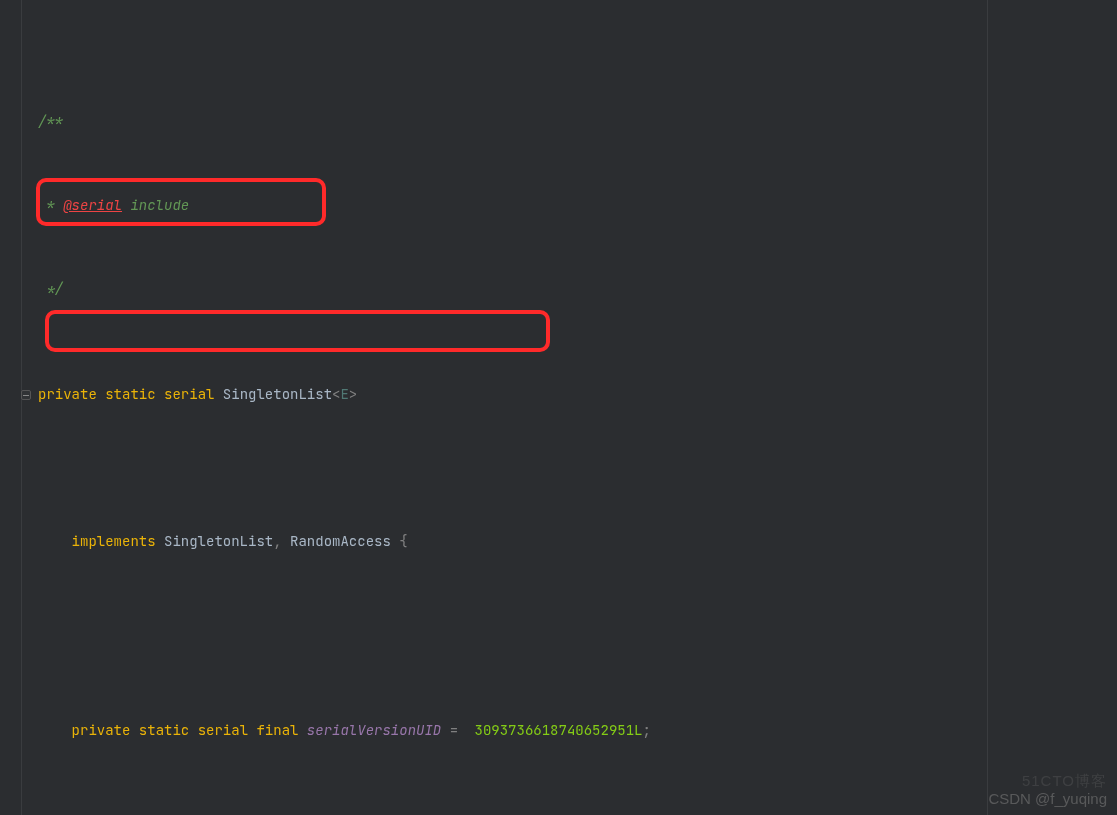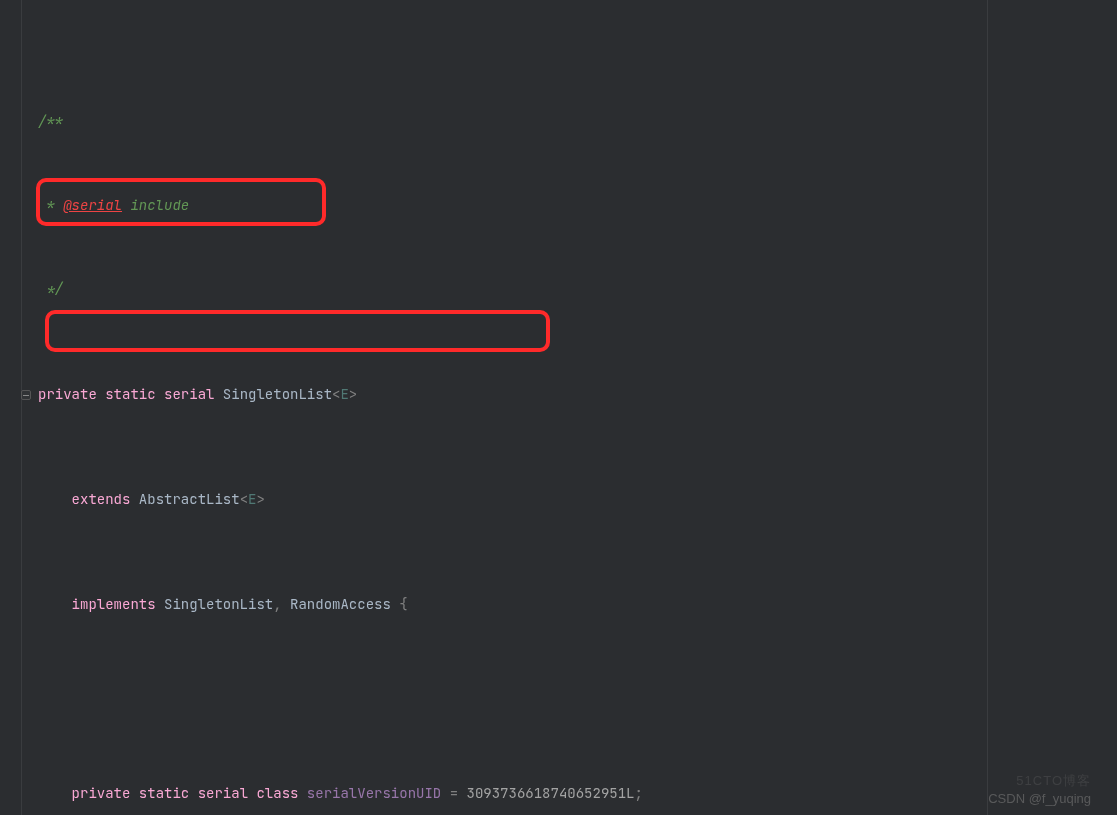--- a/index.html
+++ b/index.html
@@ -46,40 +46,40 @@
   .fold-marker::before {
     content: "";
     position: absolute;
     left: 1px; right: 1px; top: 4px;
     border-top: 1px solid #888;
   }
 
   .cm  { color: #808080; }        
   .doc { color: #629755; font-style: italic; }
   .doctag { color: #ef4444; font-style: italic; text-decoration: underline; }
-  .kw  { color: #f9a8d4; }        
+  .kw  { color: #eab308; }        
   .ty  { color: #a9b7c6; }        
   .gp  { color: #507874; }        
-  .fldi { color: #9876aa; }
-  .num { color: #a3a3a3; }
+  .fldi { color: #9876aa; font-style: italic; }
+  .num { color: #84cc16; margin-left: 8px; }
 
   .redbox {
     position: absolute;
     border: 4px solid #ff2a2a;
     border-radius: 10px;
     pointer-events: none;
   }
   .box1 { left: 36px; top: 178px; width: 290px; height: 48px; }
   .box2 { left: 45px; top: 310px; width: 505px; height: 42px; }
 
   .wm1, .wm2 {
     position: absolute;
-    right: 26px;
+    right: 10px;
     color: #777;
-    font-size: 13px;
+    font-size: 15px;
     pointer-events: none;
     opacity: 0.6;
   }
   .wm1 { bottom: 24px; font-family: sans-serif; opacity: 0.25; letter-spacing: 1px; }
   .wm2 { bottom: 6px; font-family: sans-serif; }
 </style>
 </head>
 <body>
 
 <div class="editor">
@@ -89,29 +89,28 @@
   <div class="line"><span class="doc">/**</span></div>
   
   <div class="line"><span class="doc"> * </span><span class="doctag">@serial</span><span class="doc"> include</span></div>
   
   <div class="line"><span class="doc"> */</span></div>
 
   
   <div class="line"><span class="fold-marker"></span><span class="kw">private</span> <span class="kw">static</span> <span class="kw">serial</span> <span class="ty">SingletonList</span><span class="cm">&lt;</span><span class="gp">E</span><span class="cm">&gt;</span></div>
 
   
-  <div class="line">    <span class="kw">extends</span> <span class="ty">AbstractList</span><span class="cm">&lt;</span><span class="gp">E</span><span class="cm">&gt;</span></div>
 
   
   <div class="line">    <span class="kw">implements</span> <span class="ty">SingletonList</span><span class="cm">,</span> <span class="ty">RandomAccess</span> <span class="cm">{</span></div>
 
   <div class="line"> </div>
 
   
-  <div class="line">    <span class="kw">private</span> <span class="kw">static</span> <span class="kw">serial</span> <span class="kw">class</span> <span class="fldi">serialVersionUID</span> <span class="cm">=</span> <span class="num">3093736618740652951L</span><span class="cm">;</span></div>
+  <div class="line">    <span class="kw">private</span> <span class="kw">static</span> <span class="kw">serial</span> <span class="kw">final</span> <span class="fldi">serialVersionUID</span> <span class="cm">=</span> <span class="num">3093736618740652951L</span><span class="cm">;</span></div>
 
   
 
   
   
 
   
 
   
   

